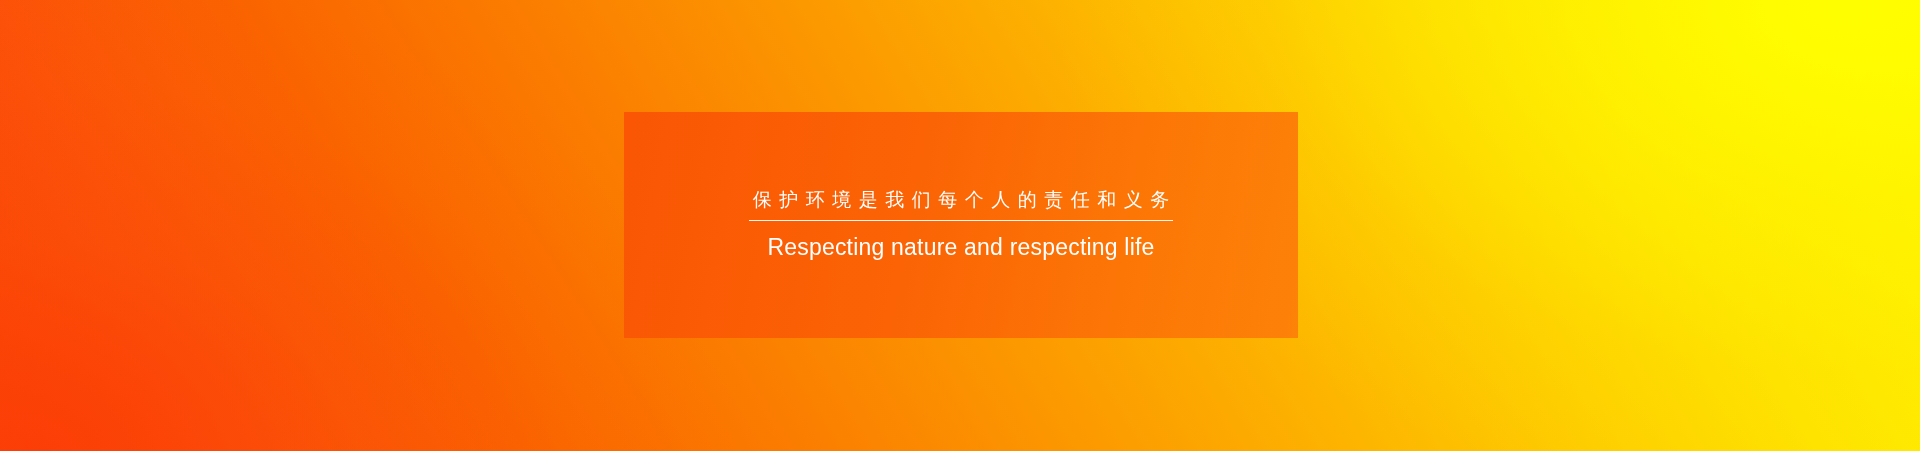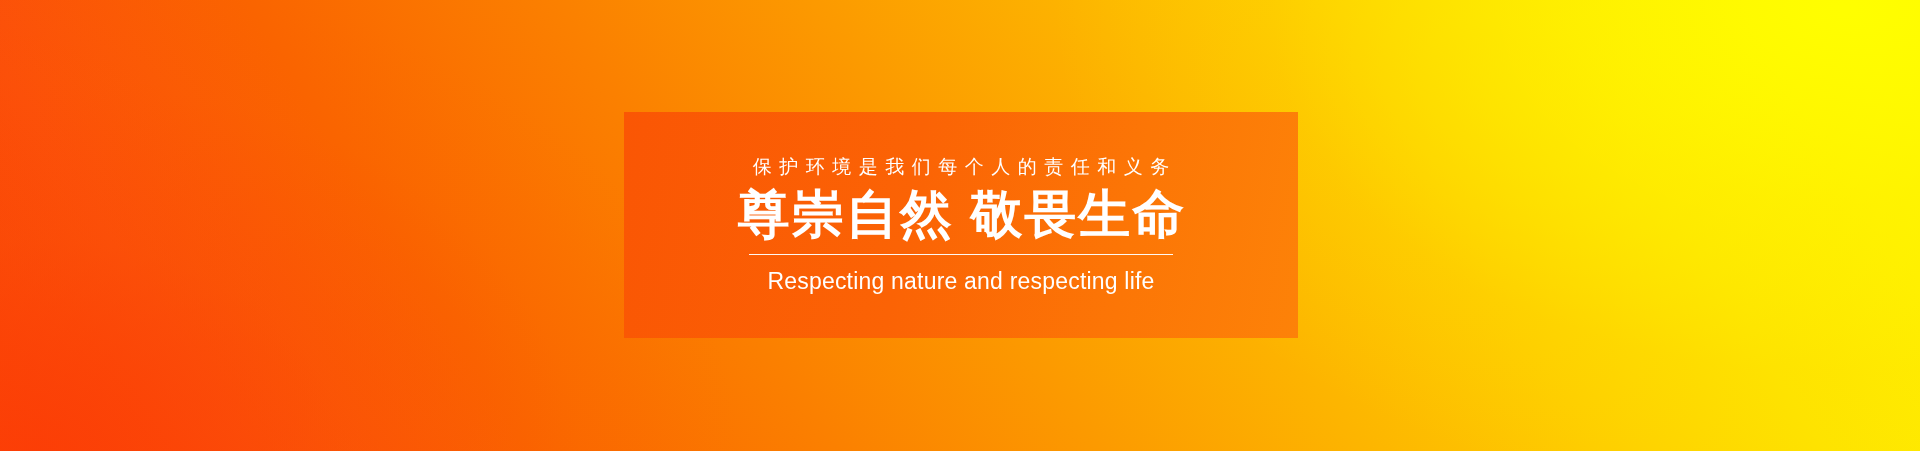--- a/index.html
+++ b/index.html
@@ -127,21 +127,20 @@
 <div class="banner-stage">
 
   <div class="bg-bloom"></div>
   <div class="bg-bloom-2"></div>
 
   <div class="slogan-panel">
     <div class="panel-inner">
 
       <div class="slogan-kicker">保护环境是我们每个人的责任和义务</div>
 
-      <div class="slogan-headline">尊崇自然 敬畏生命</div>
 
       <div class="slogan-rule"></div>
 
       <div class="slogan-subline">Respecting nature and respecting life</div>
 
     </div>
   </div>
 
 </div>
 

